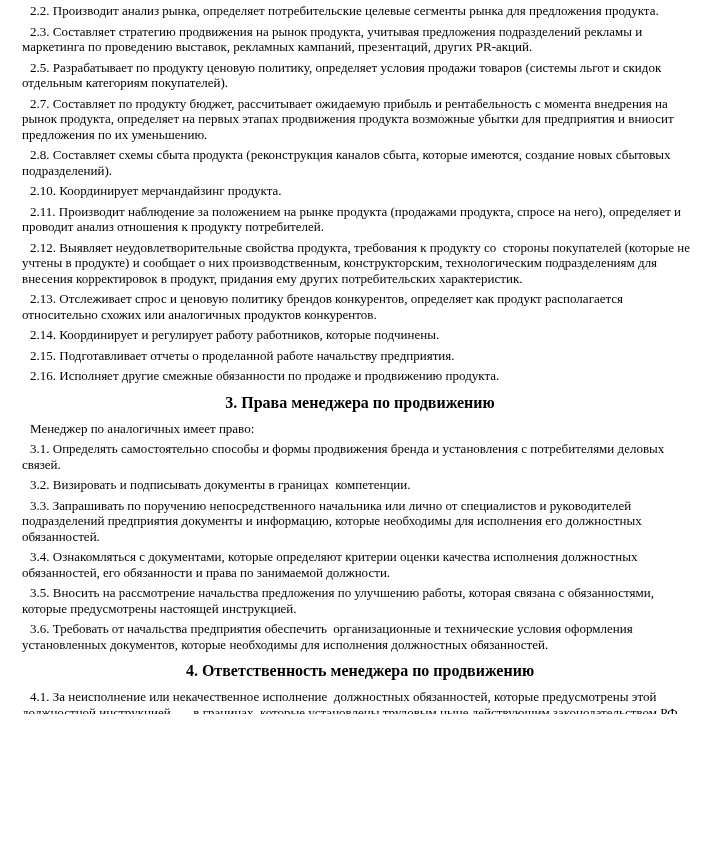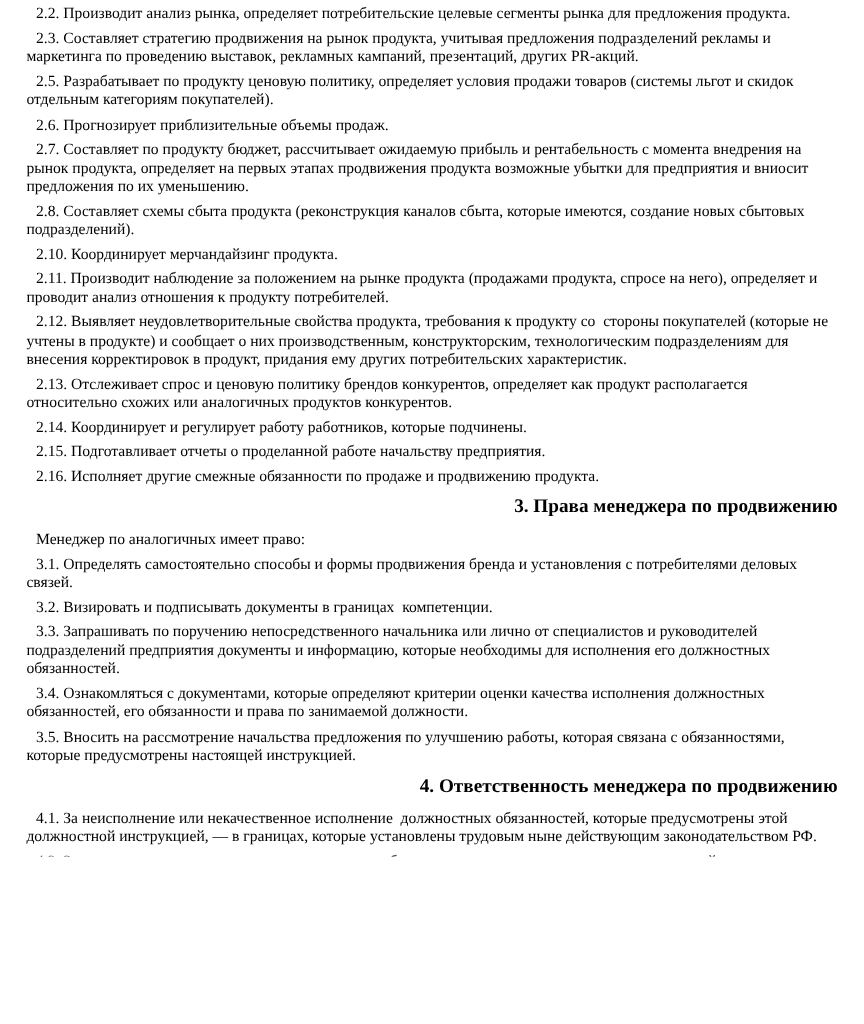--- a/index.html
+++ b/index.html
@@ -28,51 +28,51 @@
   }
   .intro {
     margin: 0 0 5px 0;
     text-indent: 8px;
     white-space: pre-wrap;
   }
   .section-heading {
     font-size: 16px;
     line-height: 19px;
     font-weight: bold;
-    text-align: right;
+    text-align: center;
     margin: 9px 0 9px 0;
     white-space: pre-wrap;
   }
 </style>
 </head>
 <body>
 
 <div class="page">
 
   <p class="para">2.2. Производит анализ рынка, определяет потребительские целевые сегменты рынка для предложения продукта.</p>
   <p class="para">2.3. Составляет стратегию продвижения на рынок продукта, учитывая предложения подразделений рекламы и маркетинга по проведению выставок, рекламных кампаний, презентаций, других PR-акций.</p>
   <p class="para">2.5. Разрабатывает по продукту ценовую политику, определяет условия продажи товаров (системы льгот и скидок отдельным категориям покупателей).</p>
-  <p class="para">2.6. Прогнозирует приблизительные объемы продаж.</p>
   <p class="para">2.7. Составляет по продукту бюджет, рассчитывает ожидаемую прибыль и рентабельность с момента внедрения на рынок продукта, определяет на первых этапах продвижения продукта возможные убытки для предприятия и вниосит предложения по их уменьшению.</p>
   <p class="para">2.8. Составляет схемы сбыта продукта (реконструкция каналов сбыта, которые имеются, создание новых сбытовых подразделений).</p>
   <p class="para">2.10. Координирует мерчандайзинг продукта.</p>
   <p class="para">2.11. Производит наблюдение за положением на рынке продукта (продажами продукта, спросе на него), определяет и проводит анализ отношения к продукту потребителей.</p>
   <p class="para">2.12. Выявляет неудовлетворительные свойства продукта, требования к продукту со  стороны покупателей (которые не учтены в продукте) и сообщает о них производственным, конструкторским, технологическим подразделениям для внесения корректировок в продукт, придания ему других потребительских характеристик.</p>
   <p class="para">2.13. Отслеживает спрос и ценовую политику брендов конкурентов, определяет как продукт располагается относительно схожих или аналогичных продуктов конкурентов.</p>
   <p class="para">2.14. Координирует и регулирует работу работников, которые подчинены.</p>
   <p class="para">2.15. Подготавливает отчеты о проделанной работе начальству предприятия.</p>
   <p class="para">2.16. Исполняет другие смежные обязанности по продаже и продвижению продукта.</p>
 
   <h2 class="section-heading">3. Права менеджера по продвижению</h2>
   <p class="intro">Менеджер по аналогичных имеет право:</p>
 
   <p class="para">3.1. Определять самостоятельно способы и формы продвижения бренда и установления с потребителями деловых связей.</p>
   <p class="para">3.2. Визировать и подписывать документы в границах  компетенции.</p>
   <p class="para">3.3. Запрашивать по поручению непосредственного начальника или лично от специалистов и руководителей подразделений предприятия документы и информацию, которые необходимы для исполнения его должностных обязанностей.</p>
   <p class="para">3.4. Ознакомляться с документами, которые определяют критерии оценки качества исполнения должностных обязанностей, его обязанности и права по занимаемой должности.</p>
   <p class="para">3.5. Вносить на рассмотрение начальства предложения по улучшению работы, которая связана с обязанностями, которые предусмотрены настоящей инструкцией.</p>
+  <p class="para">3.6. Требовать от начальства предприятия обеспечить  организационные и технические условия оформления установленных документов, которые необходимы для исполнения должностных обязанностей.</p>
 
   <h2 class="section-heading">4. Ответственность менеджера по продвижению</h2>
 
   <p class="para">4.1. За неисполнение или некачественное исполнение  должностных обязанностей, которые предусмотрены этой должностной инструкцией, — в границах, которые установлены трудовым ныне действующим законодательством РФ.</p>
   <p class="para">4.2. За причинение организации материального ущерба — в границах, которые установлены ныне действующим гражданским и трудовым законодательством РФ.</p>
 
 </div>
 
 </body></html>

